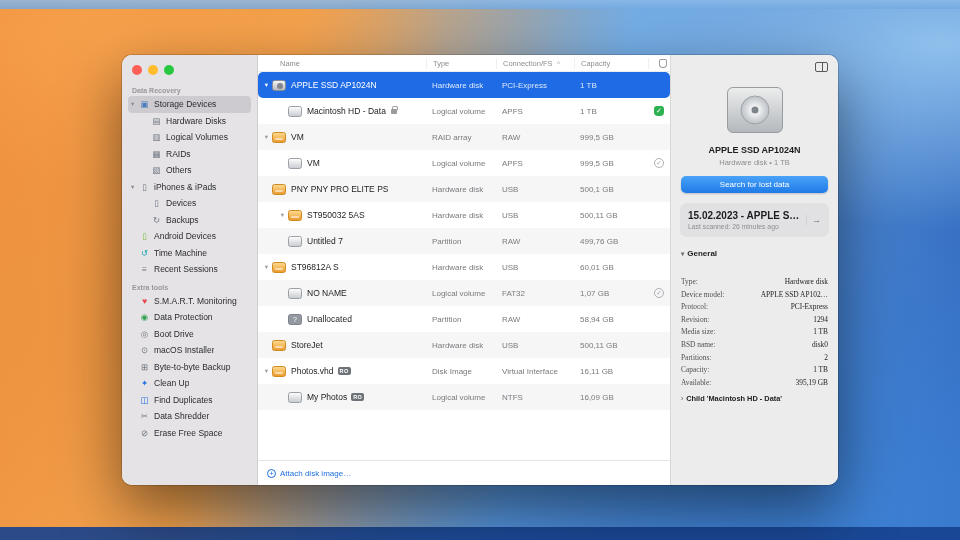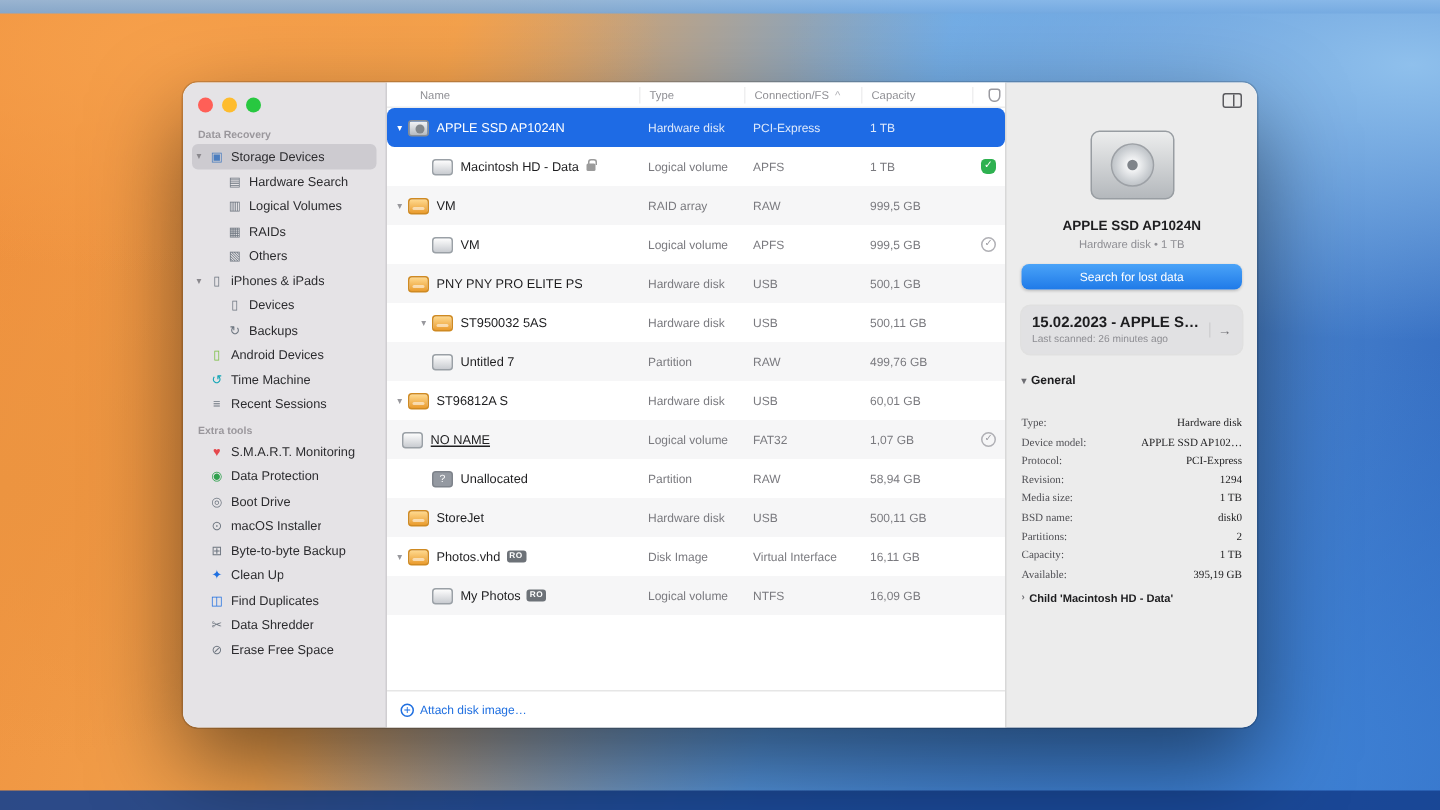--- a/index.html
+++ b/index.html
@@ -124,21 +124,21 @@
     <div class="sb-list">
         <div class="sb-head">Data Recovery</div>
         <div class="sb-item sel">
           <span class="sb-chev">▾</span>
           <span class="sb-ico" style="color: rgb(74, 125, 191);">▣</span>
           <span class="sb-lbl">Storage Devices</span>
         </div>
         <div class="sb-item ind">
           <span class="sb-chev"></span>
           <span class="sb-ico">▤</span>
-          <span class="sb-lbl">Hardware Search</span>
+          <span class="sb-lbl">Hardware Disks</span>
         </div>
         <div class="sb-item ind">
           <span class="sb-chev"></span>
           <span class="sb-ico">▥</span>
           <span class="sb-lbl">Logical Volumes</span>
         </div>
         <div class="sb-item ind">
           <span class="sb-chev"></span>
           <span class="sb-ico">▦</span>
           <span class="sb-lbl">RAIDs</span>
@@ -328,21 +328,21 @@
             <span class="t-chev">▾</span>
             <span class="dico drive"></span>
             <span class="t-name">ST96812A S</span>
           </div>
           <div class="c-type">Hardware disk</div>
           <div class="c-conn">USB</div>
           <div class="c-cap">60,01 GB</div>
           <div class="c-st"></div>
         </div>
         <div class="trow alt">
-          <div class="c-name" style=" text-decoration: underline;">
+          <div class="c-name" style="padding-left: 20px;">
             <span class="t-chev"></span>
             <span class="dico volume"></span>
             <span class="t-name">NO NAME</span>
           </div>
           <div class="c-type">Logical volume</div>
           <div class="c-conn">FAT32</div>
           <div class="c-cap">1,07 GB</div>
           <div class="c-st">
             <span class="st-check">✓</span>
           </div>

